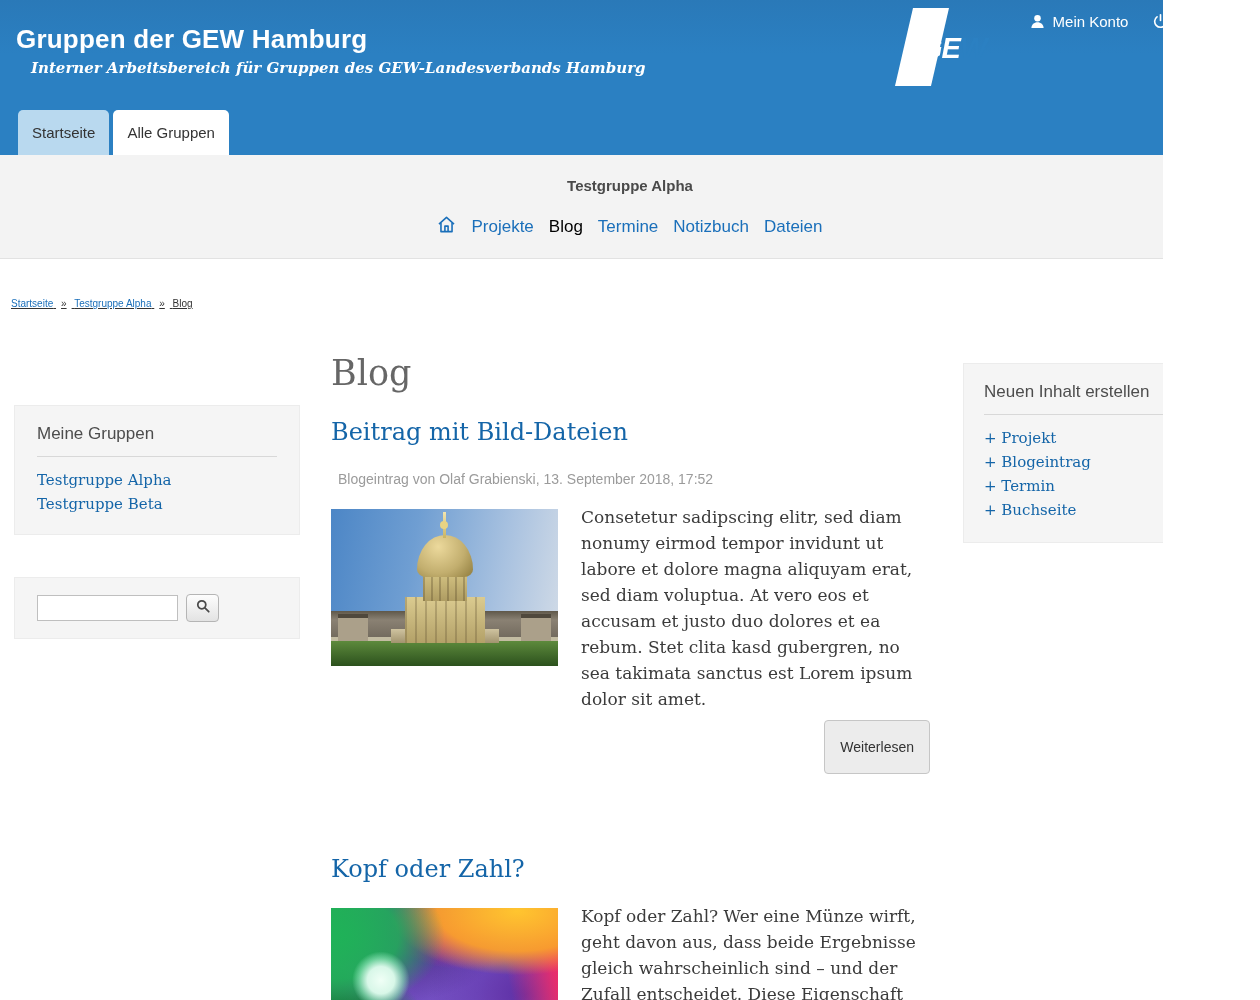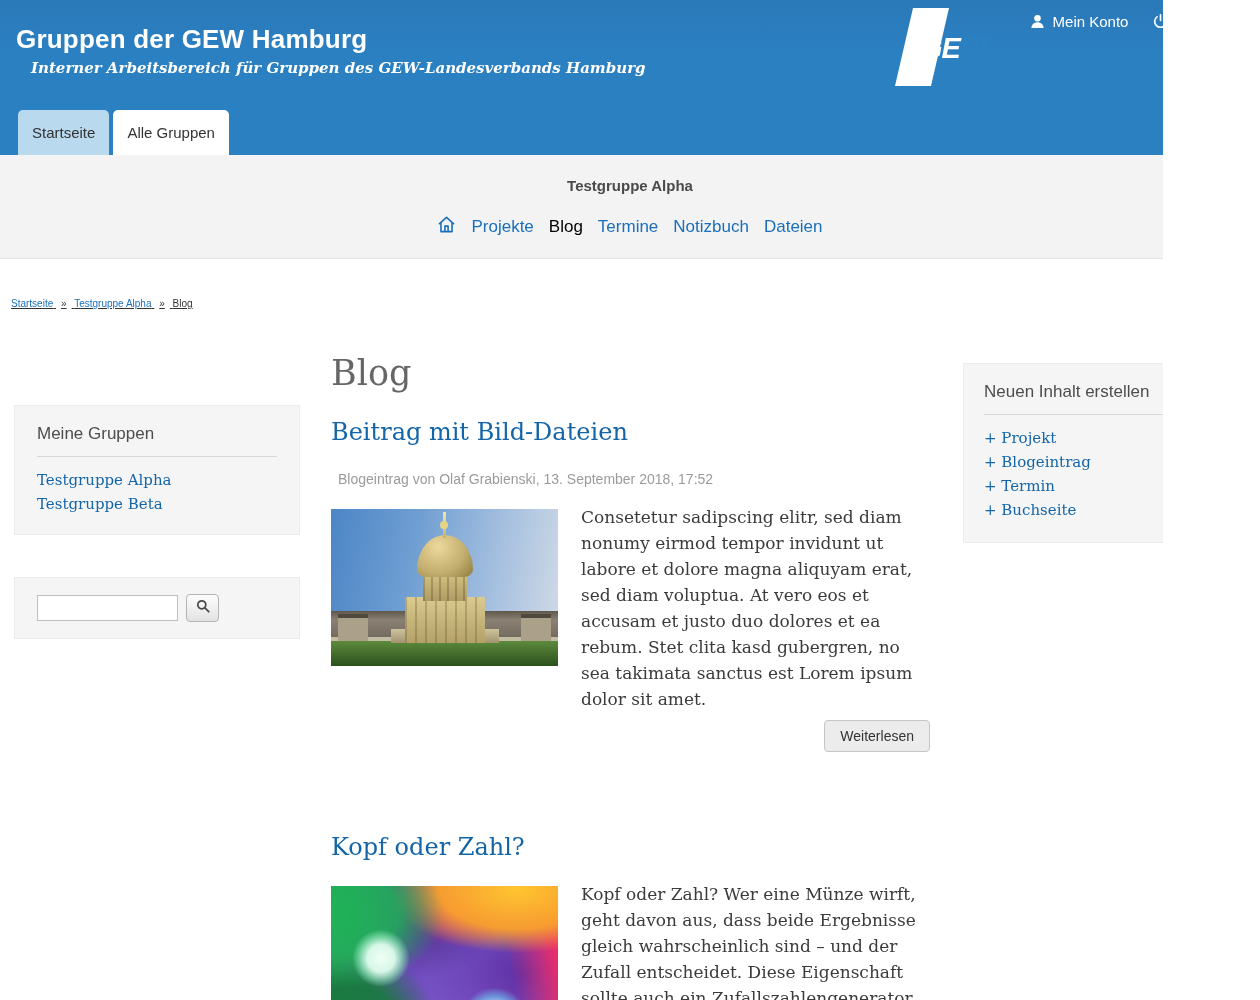--- a/index.html
+++ b/index.html
@@ -81,21 +81,21 @@
     font-size:35px; line-height:42px; color:#666; }
   .post-title { margin:0 0 24px; font-family:"DejaVu Serif", serif; font-weight:normal;
     font-size:24px; line-height:30px; }
   .post-title a { color:#1465a8; text-decoration:none; cursor:pointer; }
   .post-meta { margin:0 0 22px; padding-left:7px; font-size:14px; line-height:16px; color:#9b9b9b; }
   .post-row { display:flex; gap:23px; }
   .post-body { flex:1; font-family:"DejaVu Serif", serif; font-size:17px; line-height:26px;
     color:#3b3b3b; margin-top:-5px; }
   .read-more-row { display:flex; justify-content:flex-end; margin-top:8px; }
   .read-more { font-family:"Liberation Sans", sans-serif; font-size:14px; color:#333;
-    background:#ececec; border:1px solid #c6c6c6; border-radius:4px; padding:7px 15px; cursor:pointer; }
+    background:#ececec; border:1px solid #c6c6c6; border-radius:4px; padding:18px 15px; cursor:pointer; }
   .post + .post { margin-top:80px; }
 
   
   .photo { position:relative; width:227px; height:157px; overflow:hidden; flex:none; }
   .photo-invalides { background:linear-gradient(100deg,#4c86c6 0%,#6f9ed2 35%,#a9c2e0 72%,#d3dce7 100%); }
   .pi-wing { position:absolute; left:0; right:0; top:102px; height:30px;
     background:linear-gradient(#5f584a,#8a8173 30%,#6e665a); }
   .pi-path { position:absolute; left:0; right:0; top:128px; height:8px; background:#c3bca2; }
   .pi-lawn { position:absolute; left:0; right:0; bottom:0; height:25px;
     background:linear-gradient(#5d8a3c,#2c511d); }

